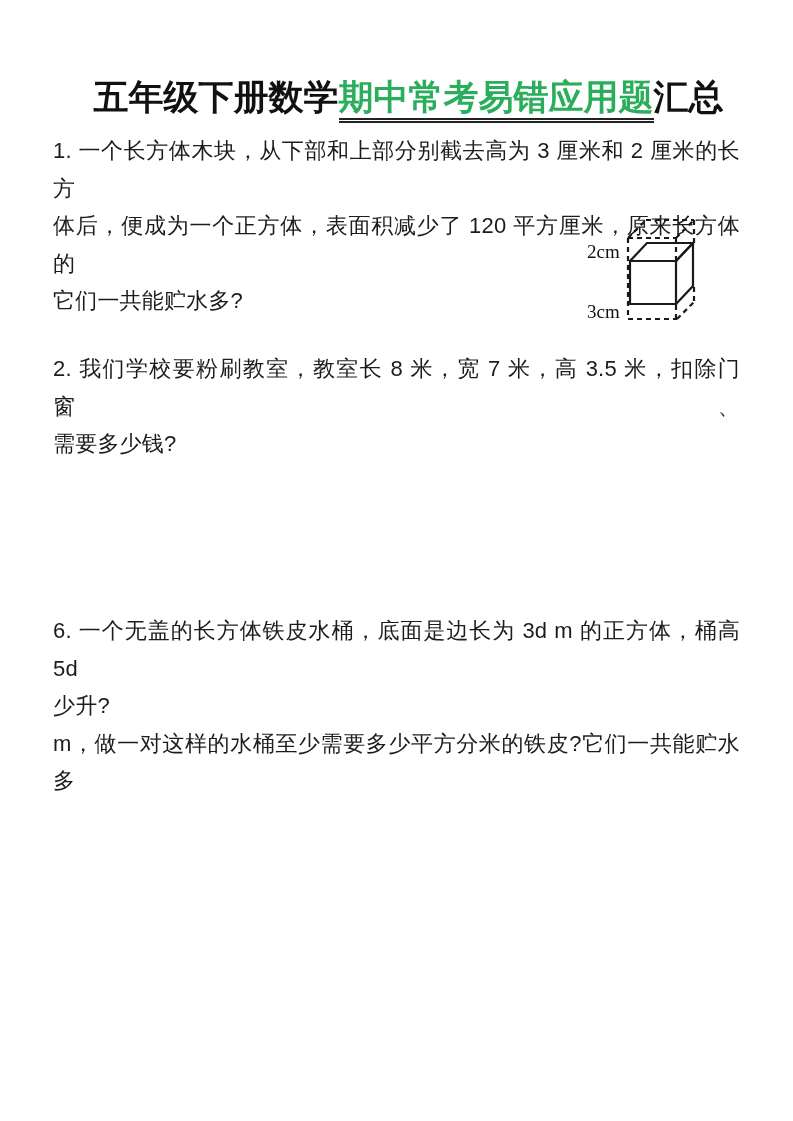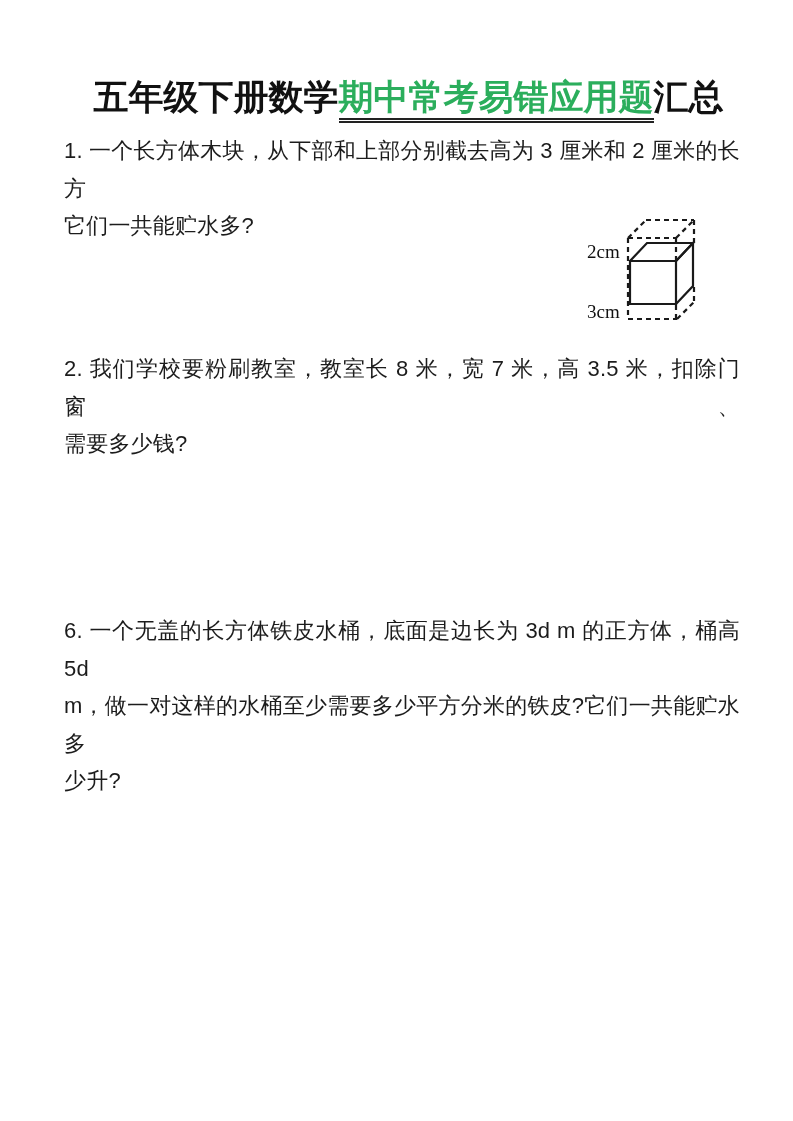--- a/index.html
+++ b/index.html
@@ -38,21 +38,21 @@
     padding-bottom: 0px;
   }
   .para {
     position: absolute;
     left: 53px;
     width: 687px;
     font-size: 22px;
     line-height: 37.5px;
     letter-spacing: 0.2px;
   }
-  .line { white-space: normal; margin-left: 11px; }
+  .line { white-space: normal; }
   .fill {
     text-align: justify;
     text-align-last: justify;
     text-justify: inter-character;
   }
   .diagram {
     position: absolute;
     left: 583px;
     top: 214px;
   }
@@ -64,20 +64,21 @@
 </style>
 </head>
 <body>
 
 <div class="page">
 
   <h1 class="title"><span>五年级下册数学</span><span class="hl">期中常考易错应用题</span><span>汇总</span></h1>
 
   <div class="para" style="top:132px">
     <div class="line fill">1. 一个长方体木块，从下部和上部分别截去高为 3 厘米和 2 厘米的长方</div>
+    <div class="line fill">体后，便成为一个正方体，表面积减少了 120 平方厘米，原来长方体的</div>
     <div class="line">它们一共能贮水多?</div>
   </div>
 
   <svg class="diagram" width="140" height="118" viewBox="0 0 140 118">
 
     <g stroke="#1a1a1a" stroke-width="2.2" fill="none" stroke-dasharray="5,4">
       <path d="M45,24 V105"></path>
       <path d="M45,24 H93"></path>
       <path d="M45,24 L63,6"></path>
       <path d="M63,6 H111"></path>
@@ -99,20 +100,20 @@
     <text x="4" y="104">3cm</text>
   </svg>
 
   <div class="para" style="top:350px">
     <div class="line fill">2. 我们学校要粉刷教室，教室长 8 米，宽 7 米，高 3.5 米，扣除门窗、</div>
     <div class="line">需要多少钱?</div>
   </div>
 
   <div class="para" style="top:612px">
     <div class="line fill">6. 一个无盖的长方体铁皮水桶，底面是边长为 3d m 的正方体，桶高 5d</div>
+    <div class="line">少升?</div>
     <div class="line fill">m，做一对这样的水桶至少需要多少平方分米的铁皮?它们一共能贮水多</div>
-    <div class="line">少升?</div>
   </div>
 
   <div class="para" style="top:837px">
   </div>
 
 </div>
 
 </body></html>

